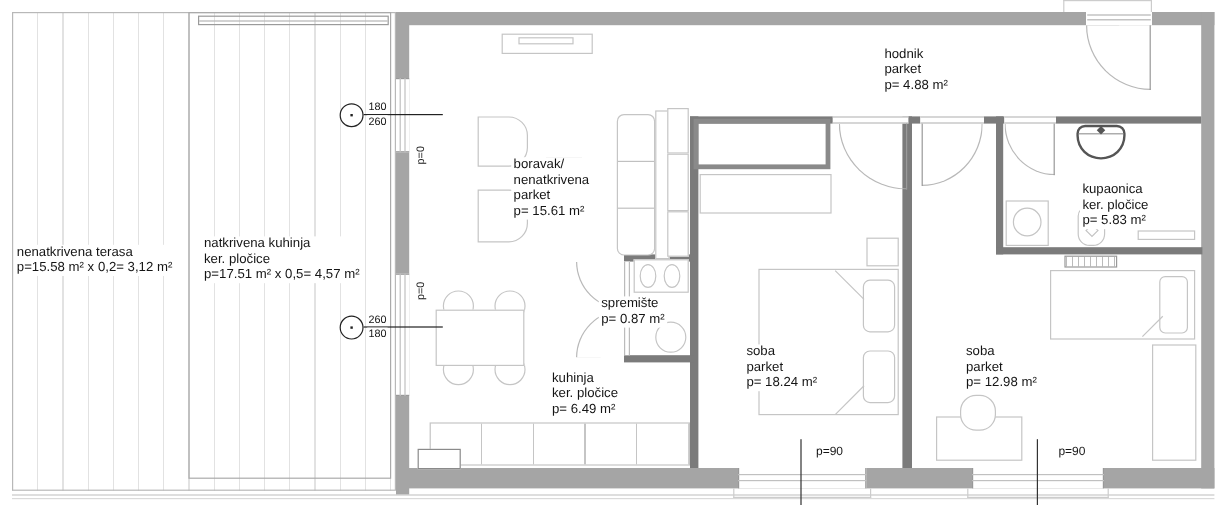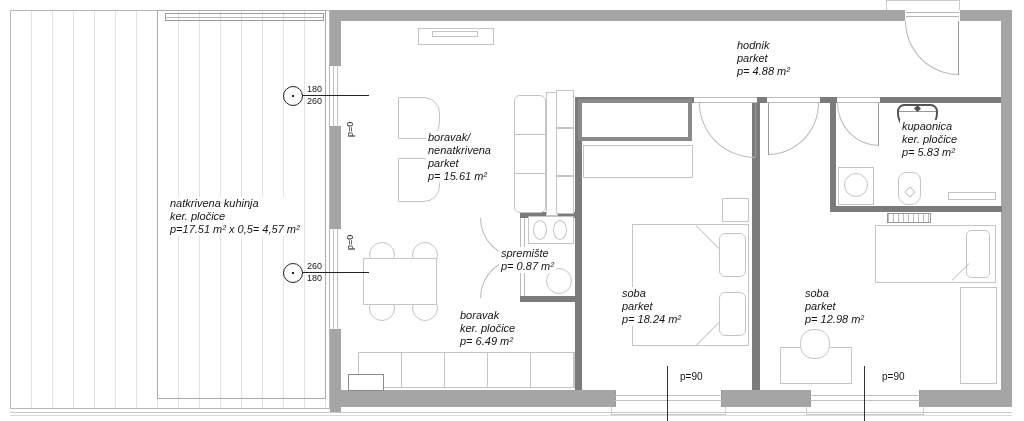--- a/index.html
+++ b/index.html
@@ -16,21 +16,21 @@
   .beam{position:absolute;border:1px solid #9a9a9a;box-sizing:border-box;}
   .beam::after{content:"";position:absolute;left:0;right:0;top:3px;border-top:1px solid #b5b5b5;}
   .opening{position:absolute;background:#fff;box-sizing:border-box;}
   .opframe{position:absolute;top:97px;height:6px;background:#fff;border-top:1px solid #bbb;
            border-bottom:1px solid #bbb;box-sizing:border-box;}
   .arc{position:absolute;box-sizing:border-box;}
   .arc.bl{border-left:1px solid #b8b8b8;border-bottom:1px solid #b8b8b8;border-bottom-left-radius:100% 100%;}
   .arc.br{border-right:1px solid #b8b8b8;border-bottom:1px solid #b8b8b8;border-bottom-right-radius:100% 100%;}
   .arc.tl{border-left:1px solid #b8b8b8;border-top:1px solid #b8b8b8;border-top-left-radius:100% 100%;}
   .leaf{position:absolute;width:1px;background:#9a9a9a;}
-  .label{position:absolute;font-size:11px;line-height:13px;white-space:nowrap;background:#fff;padding:0 2px;font-style:italic;}
+  .label{position:absolute;font-size:11px;line-height:13px;white-space:nowrap;background:#fff;padding:0 2px;}
   .small{position:absolute;font-size:9px;line-height:10px;background:#fff;padding:0 1px;}
   .p90{position:absolute;font-size:10px;line-height:11px;}
   .prot{position:absolute;font-size:9px;line-height:9px;transform:rotate(-90deg);
         transform-origin:left top;white-space:nowrap;}
   .circleM{position:absolute;width:20px;height:20px;border:1px solid #222;border-radius:50%;
            background:#fff;box-sizing:border-box;}
   .circleM::after{content:"";position:absolute;left:8px;top:8px;width:2px;height:2px;background:#222;}
   .fold{position:absolute;height:1px;background:#c5c5c5;}
 </style>
 </head>
@@ -160,47 +160,51 @@
   <div class="small" style="left:306px;top:261px">260</div>
   <div class="small" style="left:306px;top:273px">180</div>
 
   <div class="prot" style="left:346px;top:137px">p=0</div>
   <div class="prot" style="left:346px;top:250px">p=0</div>
   <div class="dline" style="left:667px;top:366px;width:1px;height:55px;background:#333"></div>
   <div class="dline" style="left:864px;top:366px;width:1px;height:55px;background:#333"></div>
   <div class="p90" style="left:680px;top:371px">p=90</div>
   <div class="p90" style="left:882px;top:371px">p=90</div>
 
+  <div class="label" style="left:12px;top:204px">
+    <div>nenatkrivena terasa</div>
+    <div>p=15.58 m² x 0,2= 3,12 m²</div>
+  </div>
   <div class="label" style="left:168px;top:197px">
     <div>natkrivena kuhinja</div>
     <div>ker. pločice</div>
     <div>p=17.51 m² x 0,5= 4,57 m²</div>
   </div>
   <div class="label" style="left:426px;top:131px">
     <div>boravak/</div>
     <div>nenatkrivena</div>
     <div>parket</div>
     <div>p= 15.61 m²</div>
   </div>
   <div class="label" style="left:735px;top:39px">
     <div>hodnik</div>
     <div>parket</div>
     <div>p= 4.88 m²</div>
   </div>
-  <div class="label" style="left:900px;top:120px">
+  <div class="label" style="left:900px;top:152px">
     <div>kupaonica</div>
     <div>ker. pločice</div>
     <div>p= 5.83 m²</div>
   </div>
   <div class="label" style="left:499px;top:247px">
     <div>spremište</div>
     <div>p= 0.87 m²</div>
   </div>
   <div class="label" style="left:458px;top:309px">
-    <div>boravak</div>
+    <div>kuhinja</div>
     <div>ker. pločice</div>
     <div>p= 6.49 m²</div>
   </div>
   <div class="label" style="left:620px;top:287px">
     <div>soba</div>
     <div>parket</div>
     <div>p= 18.24 m²</div>
   </div>
   <div class="label" style="left:803px;top:287px">
     <div>soba</div>

